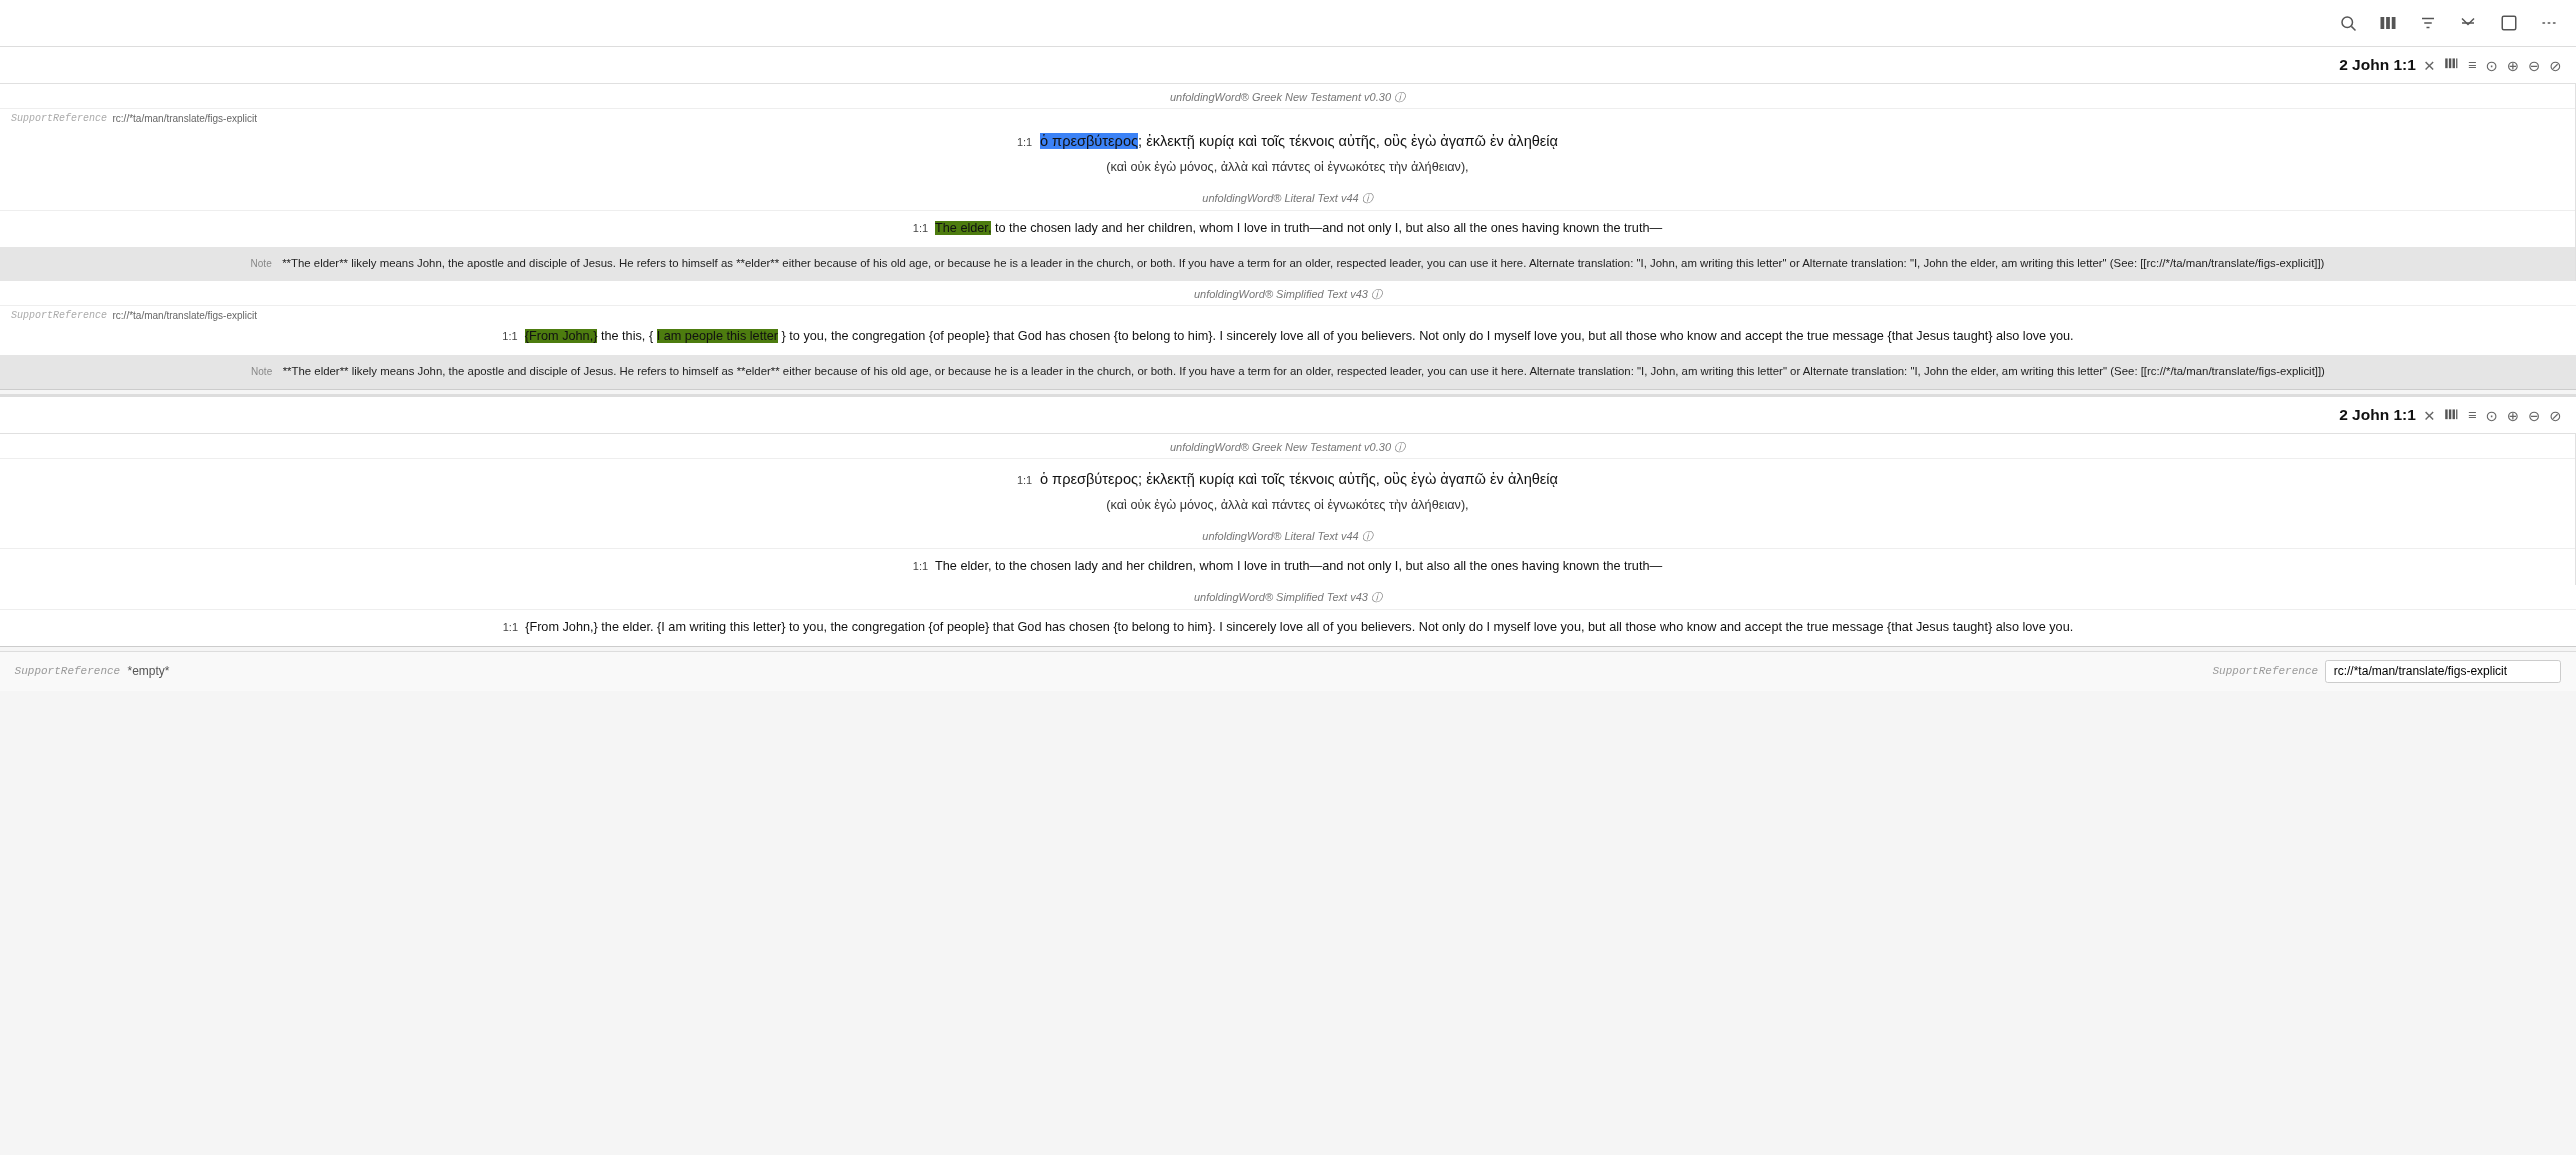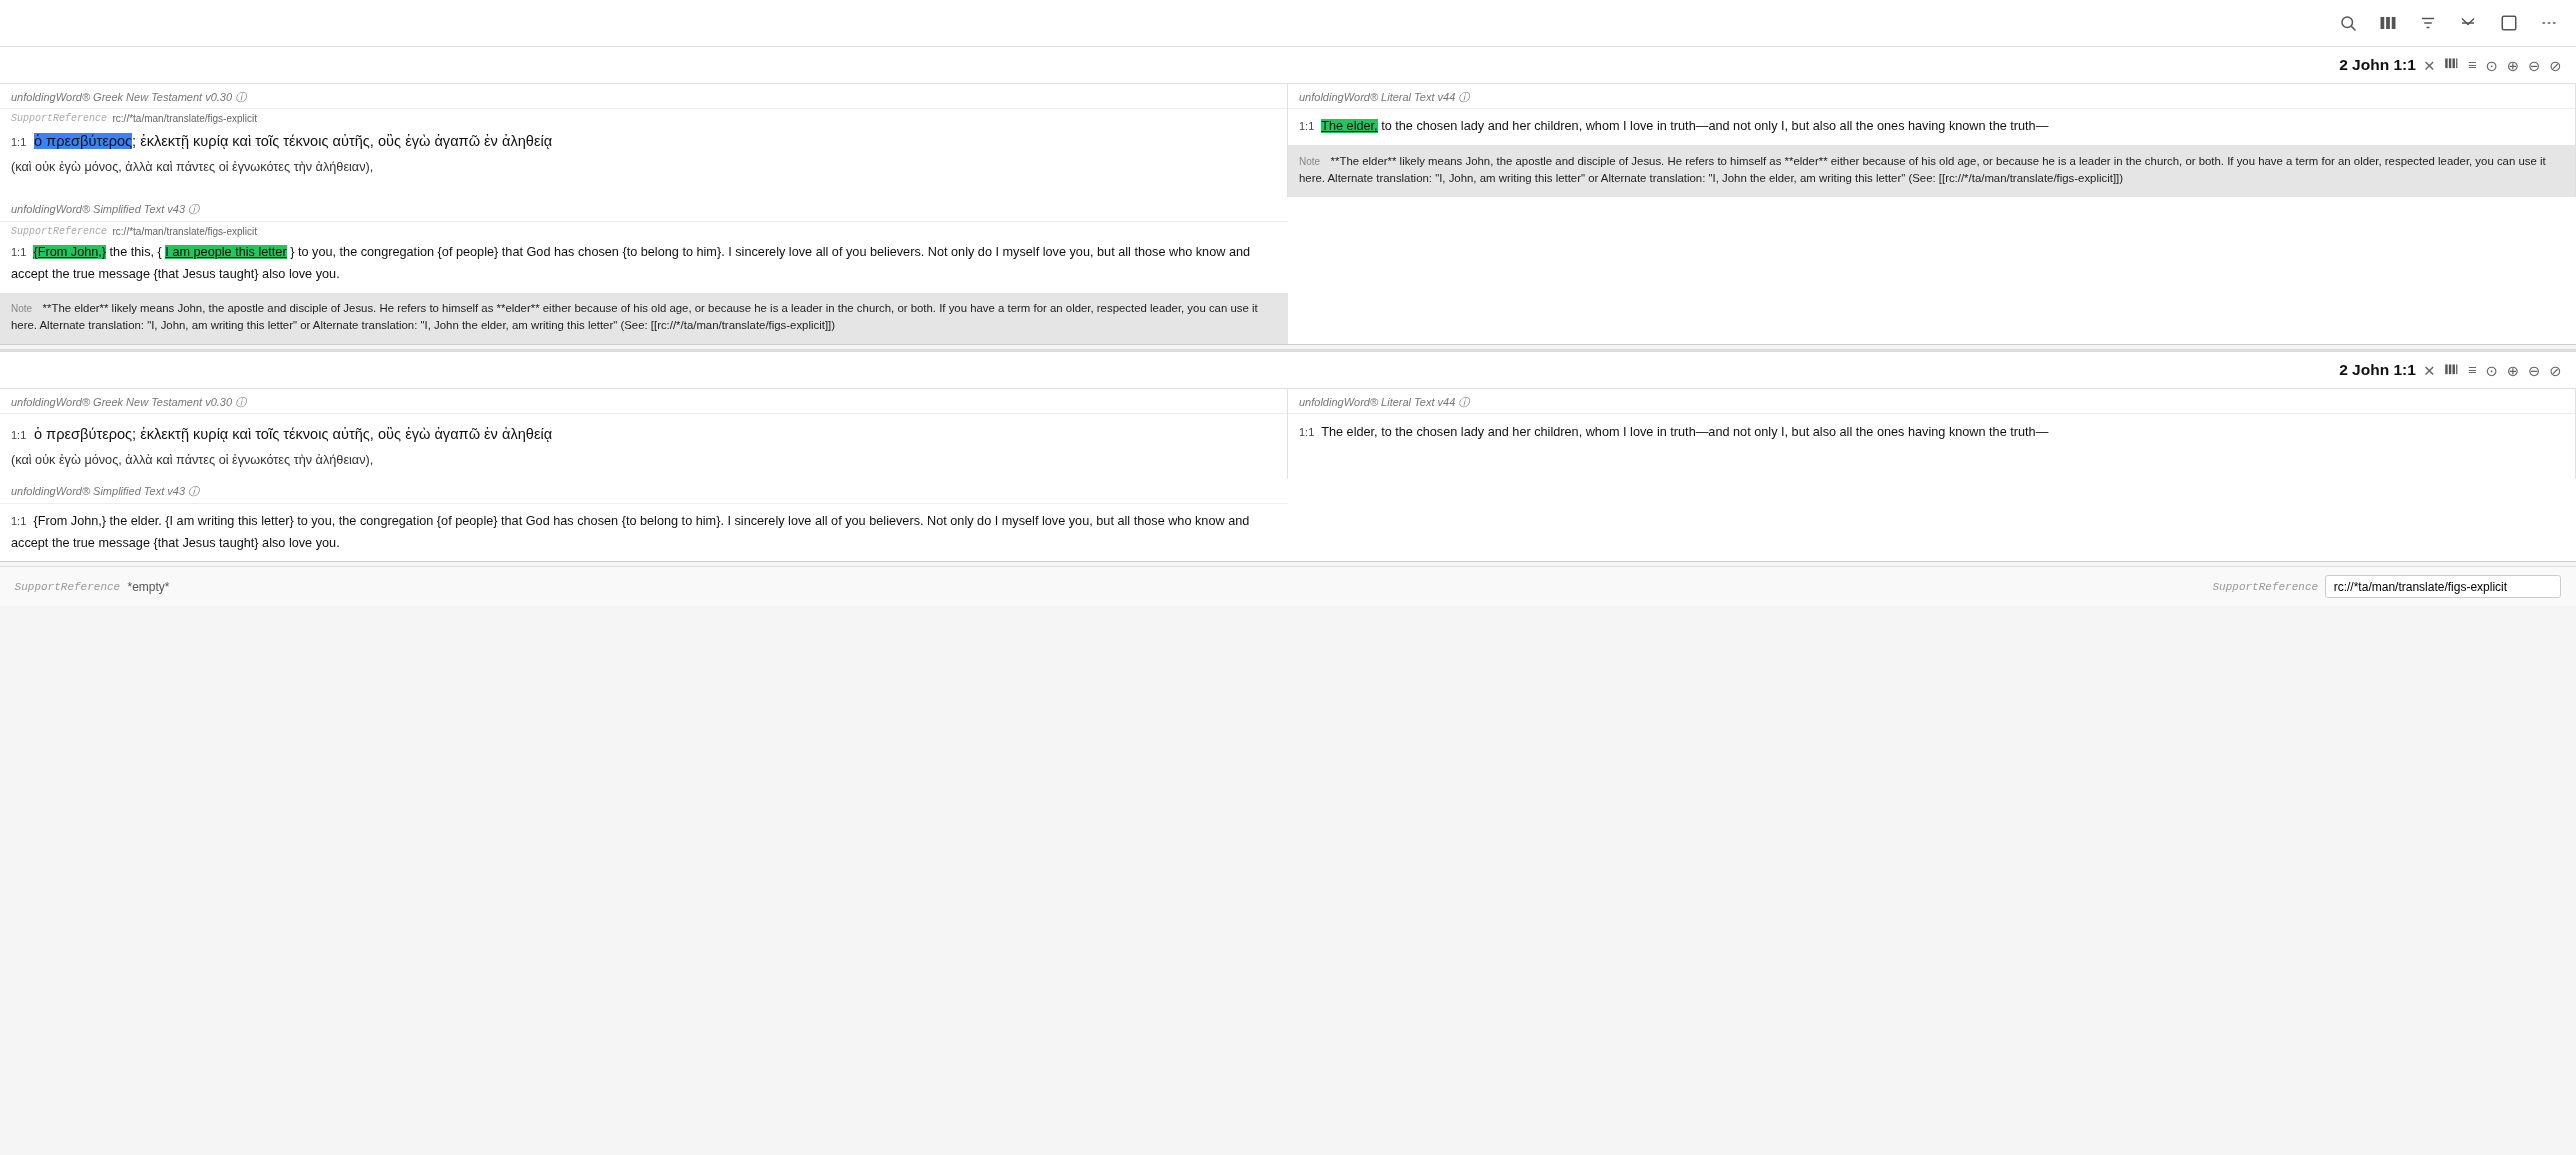--- a/index.html
+++ b/index.html
@@ -65,22 +65,23 @@
       background: none;
       border: none;
       cursor: pointer;
       font-size: 14.6px;
       color: #666;
     }
 
     
     .columns-container {
       display: grid;
-      grid-template-columns: 1fr 1fr;
+      grid-template-columns: 1fr;
       min-height: 0;
+      text-align: center;
     }
 
     .col {
       padding: 0;
       border-right: 0.9px solid #e0e0e0;
       position: relative;
     }
     .col:last-child { border-right: none; }
 
     .col-header {
@@ -182,22 +183,21 @@
       height: 3.6px;
       background: #ddd;
     }
 
     .greek-highlight {
       background: #3b82f6;
       font-size: 14.6px;
     }
 
     .text-highlight {
-      background: #22c55e;
-      text-decoration: underline;
+      background: #4d7c0f;
     }
 
     .paren-text {
       font-size: 12.7px;
       color: #333;
     }
 
     .note-block {
       background: #e5e5e5;
       padding: 7.3px 11px 9px;

